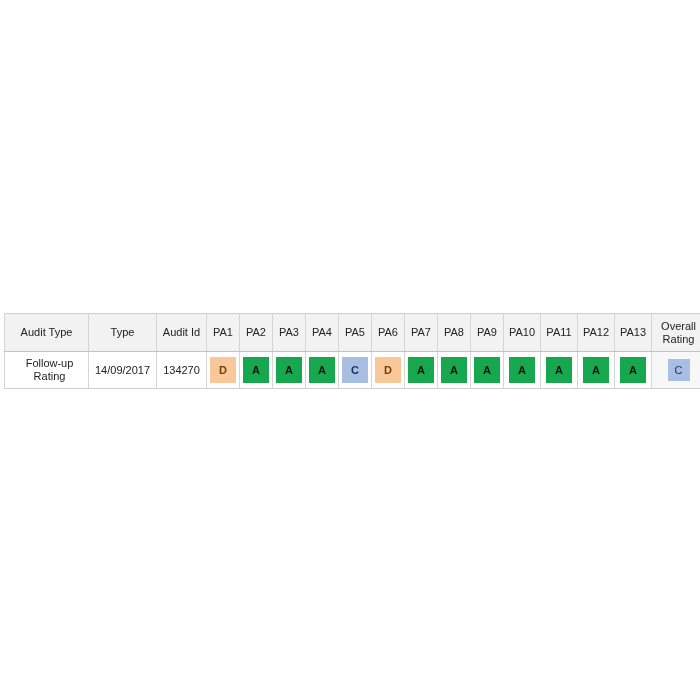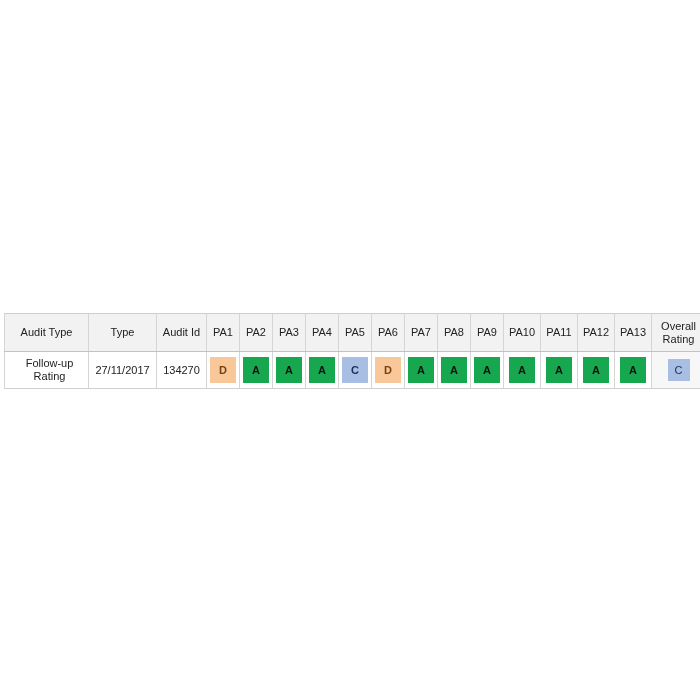--- a/index.html
+++ b/index.html
@@ -170,21 +170,21 @@
             <span class="two-line">Rating</span>
           </th>
         </tr>
       </thead>
       <tbody>
         <tr>
           <td class="cell-audit-type cell-first">
             <span class="two-line">Follow-up</span>
             <span class="two-line">Rating</span>
           </td>
-          <td>27/11/2017</td>
+          <td>14/09/2017</td>
           <td>134270</td>
           <td><span class="badge rating-D">D</span></td>
           <td><span class="badge rating-A">A</span></td>
           <td><span class="badge rating-A">A</span></td>
           <td><span class="badge rating-A">A</span></td>
           <td><span class="badge rating-C">C</span></td>
           <td><span class="badge rating-D">D</span></td>
           <td><span class="badge rating-A">A</span></td>
           <td><span class="badge rating-A">A</span></td>
           <td><span class="badge rating-A">A</span></td>

